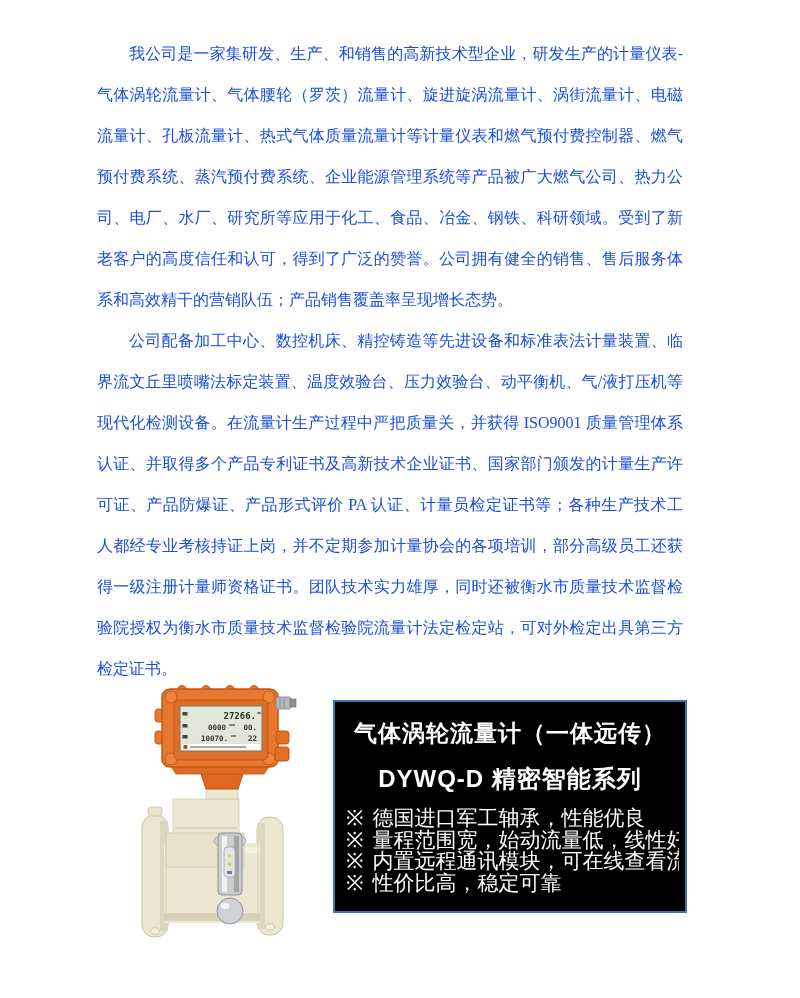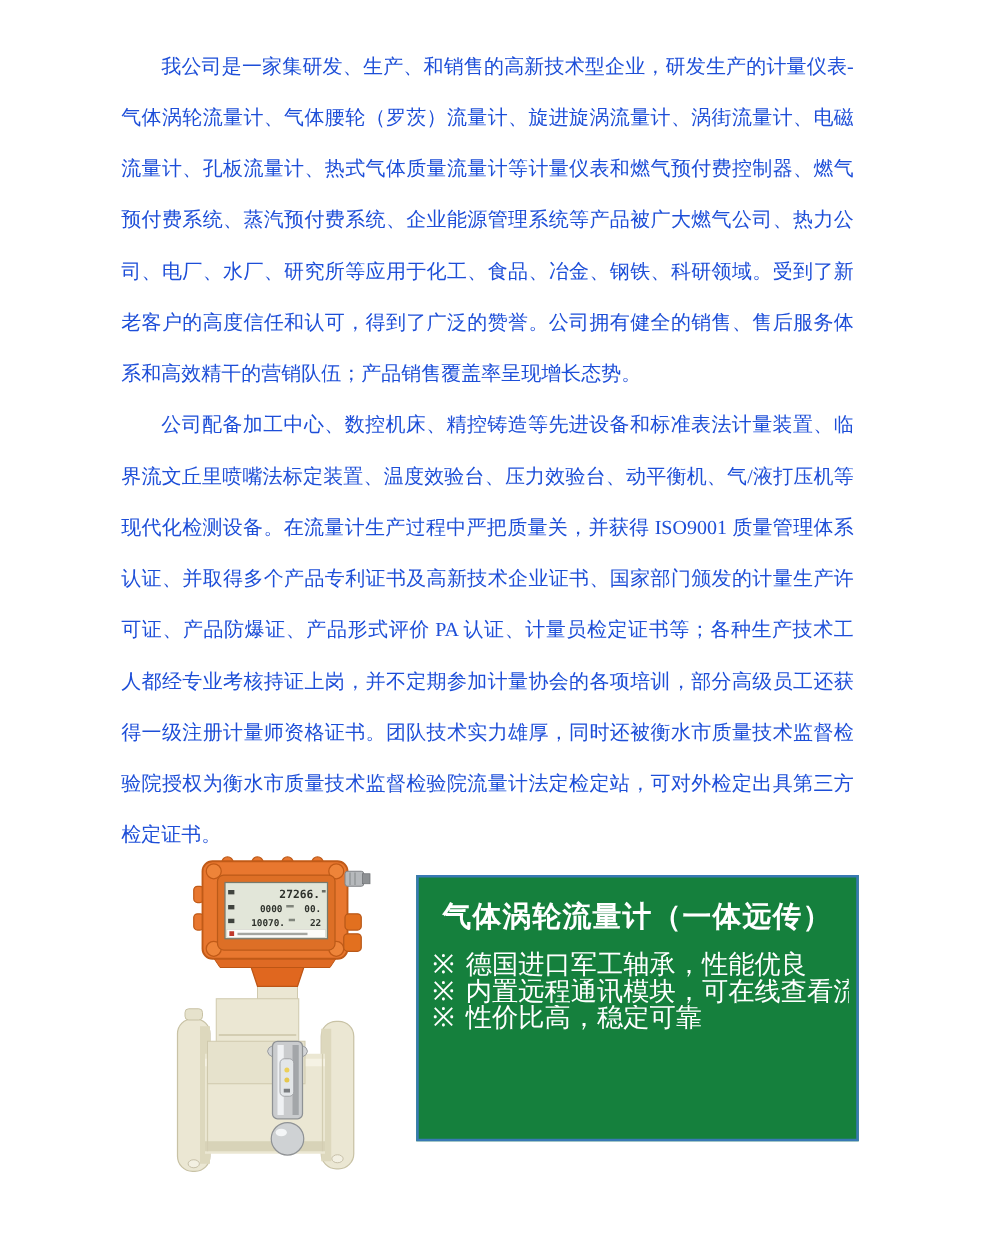--- a/index.html
+++ b/index.html
@@ -133,25 +133,29 @@
       <rect x="104" y="161" width="5" height="56" fill="#a3a6a9"></rect>
       <rect x="94" y="172" width="11" height="30" rx="3.5" fill="#e3e6e8" stroke="#9a9da0" stroke-width="0.7"></rect>
       <circle cx="99.5" cy="181" r="2" fill="#ecd05a"></circle>
       <circle cx="99.5" cy="189" r="2" fill="#e6c84e"></circle>
       <rect x="97" y="196" width="5" height="3" fill="#7a7d80"></rect>
       <circle cx="100" cy="236" r="13" fill="#cfd2d4" stroke="#8f9295" stroke-width="1"></circle>
       <ellipse cx="95" cy="231" rx="4.5" ry="3" fill="#f4f6f7"></ellipse>
     </g>
   </svg>
 
-  <div class="product-card" id="product-card" style="background: #15803d; border-color: rgb(56, 121, 180); color: rgb(255, 255, 255);">
+  <div class="product-card" id="product-card" style="background: #000000; border-color: rgb(56, 121, 180); color: rgb(255, 255, 255);">
     <div class="card-title">气体涡轮流量计（一体远传）</div>
+    <div class="card-subtitle">DYWQ-D 精密智能系列</div>
     <ul class="feature-list">
       <li class="feature-item">
         <span class="marker">※</span><span>德国进口军工轴承，性能优良</span>
+      </li>
+      <li class="feature-item">
+        <span class="marker">※</span><span>量程范围宽，始动流量低，线性好</span>
       </li>
       <li class="feature-item">
         <span class="marker">※</span><span>内置远程通讯模块，可在线查看流量计数据</span>
       </li>
       <li class="feature-item">
         <span class="marker">※</span><span>性价比高，稳定可靠</span>
       </li>
     </ul>
   </div>
 

